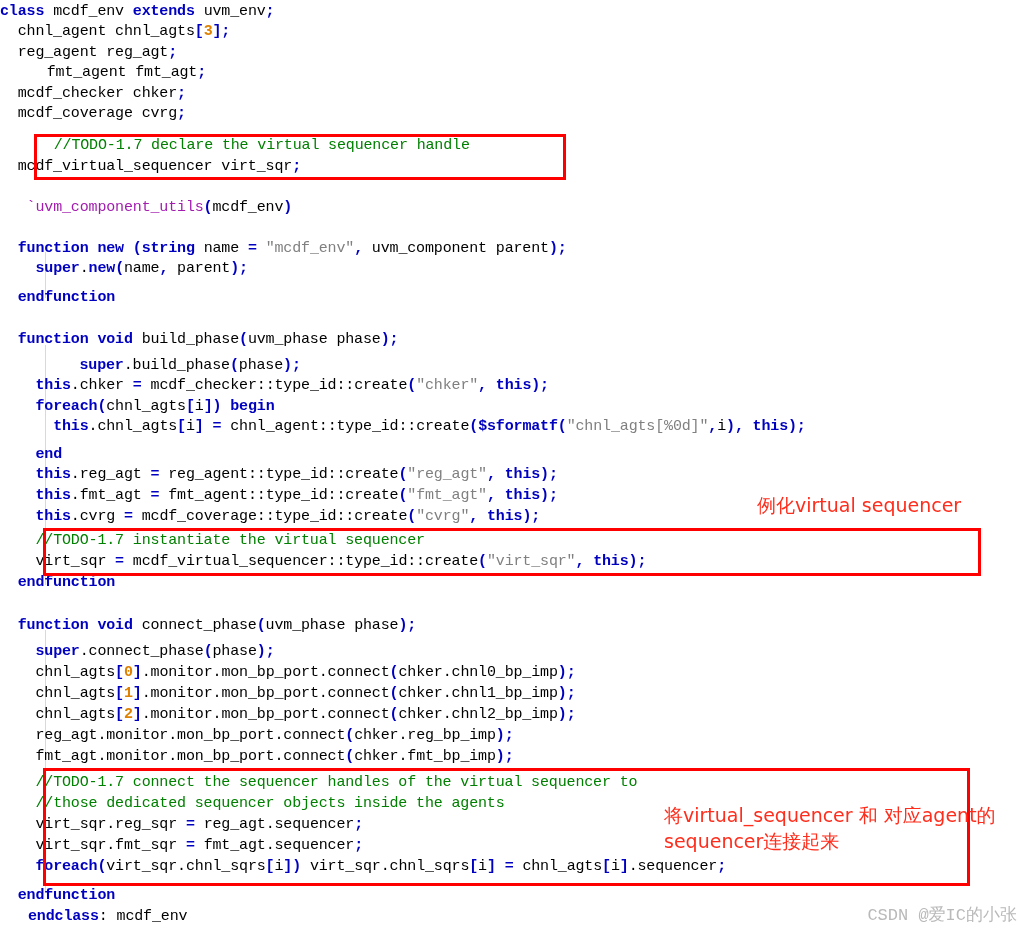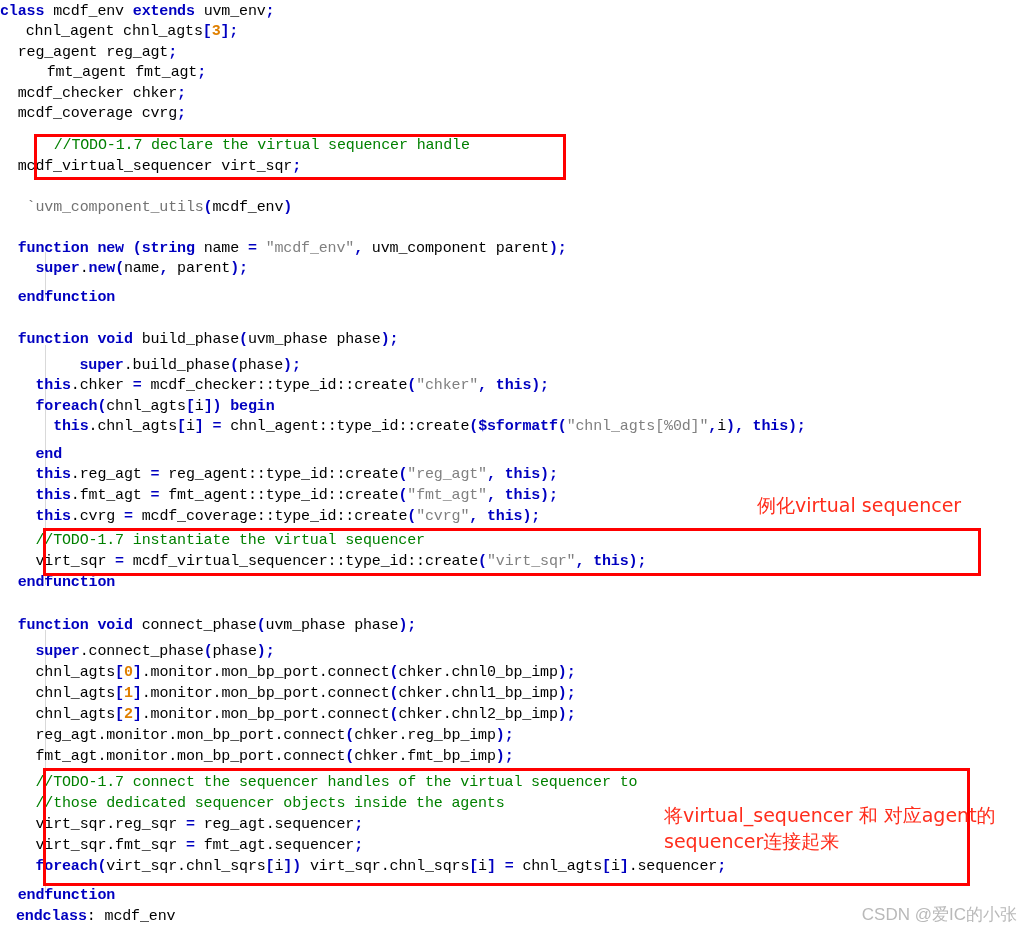--- a/index.html
+++ b/index.html
@@ -33,21 +33,21 @@
     line-height: 20.5px;
     letter-spacing: -0.15px;
     color: #000000;
   }
 
   
   .kw   { color: #0000C0; font-weight: bold; }
   .cmt  { color: #008000; }
   .str  { color: #808080; }
   .num  { color: #E08000; font-weight: bold; }
-  .mac  { color: #737373; margin-top: 9px; }
+  .mac  { color: #a21caf; margin-top: 9px; }
   .pun  { color: #0000C0; font-weight: bold; }
   .plain{ color: #000000; }
 
   
   .indent-guide {
     position: absolute;
     width: 1px;
     background: #d9d9d9;
   }
 
@@ -69,35 +69,35 @@
     line-height: 26px;
     white-space: pre;
   }
 
   
   #watermark {
     position: absolute;
     right: 16px;
     bottom: 8px;
     color: #b9b9b9;
-    font-family: Liberation Sans, sans-serif;
+    font-family: Liberation Mono, monospace;
     font-size: 17px;
     white-space: pre;
   }
 </style>
 </head>
 <body>
 
 <div id="code-canvas">
 
 <div class="indent-guide" style="left: 45px; top: 252px; height: 46px;"></div>
     <div class="indent-guide" style="left: 45px; top: 345px; height: 240px;"></div>
     <div class="indent-guide" style="left: 45px; top: 630px; height: 262px;"></div>
     <div class="code-line" style="top: 2px; left: 0px;"><span class="kw">class</span><span class="plain"> </span><span class="plain">mcdf_env</span><span class="plain"> </span><span class="kw">extends</span><span class="plain"> </span><span class="plain">uvm_env</span><span class="pun">;</span></div>
-    <div class="code-line" style="top: 22px; left: 0px; padding-left: 8px;"><span class="plain"> </span><span class="plain"> </span><span class="plain">chnl_agent</span><span class="plain"> </span><span class="plain">chnl_agts</span><span class="pun">[</span><span class="num">3</span><span class="pun">]</span><span class="pun">;</span></div>
+    <div class="code-line" style="top: 22px; left: 0px;"><span class="plain"> </span><span class="plain"> </span><span class="plain">chnl_agent</span><span class="plain"> </span><span class="plain">chnl_agts</span><span class="pun">[</span><span class="num">3</span><span class="pun">]</span><span class="pun">;</span></div>
     <div class="code-line" style="top: 43px; left: 0px;"><span class="plain"> </span><span class="plain"> </span><span class="plain">reg_agent</span><span class="plain"> </span><span class="plain">reg_agt</span><span class="pun">;</span></div>
     <div class="code-line" style="top: 63px; left: 0px; padding-left: 29px;"><span class="plain"> </span><span class="plain"> </span><span class="plain">fmt_agent</span><span class="plain"> </span><span class="plain">fmt_agt</span><span class="pun">;</span></div>
     <div class="code-line" style="top: 84px; left: 0px;"><span class="plain"> </span><span class="plain"> </span><span class="plain">mcdf_checker</span><span class="plain"> </span><span class="plain">chker</span><span class="pun">;</span></div>
     <div class="code-line" style="top: 104px; left: 0px;"><span class="plain"> </span><span class="plain"> </span><span class="plain">mcdf_coverage</span><span class="plain"> </span><span class="plain">cvrg</span><span class="pun">;</span></div>
     <div class="code-line" style="top: 136px; left: 0px; margin-left: 36px;"><span class="plain"> </span><span class="plain"> </span><span class="cmt">//TODO-1.7 declare the virtual sequencer handle</span></div>
     <div class="code-line" style="top: 157px; left: 0px;"><span class="plain"> </span><span class="plain"> </span><span class="plain">mcdf_virtual_sequencer</span><span class="plain"> </span><span class="plain">virt_sqr</span><span class="pun">;</span></div>
     <div class="code-line" style="top: 198px; left: 0px;"><span class="plain"> </span><span class="plain"> </span><span class="plain"> </span><span class="mac">`uvm_component_utils</span><span class="pun">(</span><span class="plain">mcdf_env</span><span class="pun">)</span></div>
     <div class="code-line" style="top: 239px; left: 0px;"><span class="plain"> </span><span class="plain"> </span><span class="kw">function</span><span class="plain"> </span><span class="kw">new</span><span class="plain"> </span><span class="pun">(</span><span class="kw">string</span><span class="plain"> </span><span class="plain">name</span><span class="plain"> </span><span class="pun">=</span><span class="plain"> </span><span class="str">"mcdf_env"</span><span class="pun">,</span><span class="plain"> </span><span class="plain">uvm_component</span><span class="plain"> </span><span class="plain">parent</span><span class="pun">)</span><span class="pun">;</span></div>
     <div class="code-line" style="top: 259px; left: 0px;"><span class="plain"> </span><span class="plain"> </span><span class="plain"> </span><span class="plain"> </span><span class="kw">super</span><span class="plain">.</span><span class="kw">new</span><span class="pun">(</span><span class="plain">name</span><span class="pun">,</span><span class="plain"> </span><span class="plain">parent</span><span class="pun">)</span><span class="pun">;</span></div>
     <div class="code-line" style="top: 288px; left: 0px;"><span class="plain"> </span><span class="plain"> </span><span class="kw">endfunction</span></div>
@@ -119,21 +119,21 @@
     <div class="code-line" style="top: 684px; left: 0px;"><span class="plain"> </span><span class="plain"> </span><span class="plain"> </span><span class="plain"> </span><span class="plain">chnl_agts</span><span class="pun">[</span><span class="num">1</span><span class="pun">]</span><span class="plain">.</span><span class="plain">monitor</span><span class="plain">.</span><span class="plain">mon_bp_port</span><span class="plain">.</span><span class="plain">connect</span><span class="pun">(</span><span class="plain">chker</span><span class="plain">.</span><span class="plain">chnl1_bp_imp</span><span class="pun">)</span><span class="pun">;</span></div>
     <div class="code-line" style="top: 705px; left: 0px;"><span class="plain"> </span><span class="plain"> </span><span class="plain"> </span><span class="plain"> </span><span class="plain">chnl_agts</span><span class="pun">[</span><span class="num">2</span><span class="pun">]</span><span class="plain">.</span><span class="plain">monitor</span><span class="plain">.</span><span class="plain">mon_bp_port</span><span class="plain">.</span><span class="plain">connect</span><span class="pun">(</span><span class="plain">chker</span><span class="plain">.</span><span class="plain">chnl2_bp_imp</span><span class="pun">)</span><span class="pun">;</span></div>
     <div class="code-line" style="top: 726px; left: 0px;"><span class="plain"> </span><span class="plain"> </span><span class="plain"> </span><span class="plain"> </span><span class="plain">reg_agt</span><span class="plain">.</span><span class="plain">monitor</span><span class="plain">.</span><span class="plain">mon_bp_port</span><span class="plain">.</span><span class="plain">connect</span><span class="pun">(</span><span class="plain">chker</span><span class="plain">.</span><span class="plain">reg_bp_imp</span><span class="pun">)</span><span class="pun">;</span></div>
     <div class="code-line" style="top: 747px; left: 0px;"><span class="plain"> </span><span class="plain"> </span><span class="plain"> </span><span class="plain"> </span><span class="plain">fmt_agt</span><span class="plain">.</span><span class="plain">monitor</span><span class="plain">.</span><span class="plain">mon_bp_port</span><span class="plain">.</span><span class="plain">connect</span><span class="pun">(</span><span class="plain">chker</span><span class="plain">.</span><span class="plain">fmt_bp_imp</span><span class="pun">)</span><span class="pun">;</span></div>
     <div class="code-line" style="top: 773px; left: 0px;"><span class="plain"> </span><span class="plain"> </span><span class="plain"> </span><span class="plain"> </span><span class="cmt">//TODO-1.7 connect the sequencer handles of the virtual sequencer to</span></div>
     <div class="code-line" style="top: 794px; left: 0px;"><span class="plain"> </span><span class="plain"> </span><span class="plain"> </span><span class="plain"> </span><span class="cmt">//those dedicated sequencer objects inside the agents</span></div>
     <div class="code-line" style="top: 815px; left: 0px;"><span class="plain"> </span><span class="plain"> </span><span class="plain"> </span><span class="plain"> </span><span class="plain">virt_sqr</span><span class="plain">.</span><span class="plain">reg_sqr</span><span class="plain"> </span><span class="pun">=</span><span class="plain"> </span><span class="plain">reg_agt</span><span class="plain">.</span><span class="plain">sequencer</span><span class="pun">;</span></div>
     <div class="code-line" style="top: 836px; left: 0px;"><span class="plain"> </span><span class="plain"> </span><span class="plain"> </span><span class="plain"> </span><span class="plain">virt_sqr</span><span class="plain">.</span><span class="plain">fmt_sqr</span><span class="plain"> </span><span class="pun">=</span><span class="plain"> </span><span class="plain">fmt_agt</span><span class="plain">.</span><span class="plain">sequencer</span><span class="pun">;</span></div>
     <div class="code-line" style="top: 857px; left: 0px;"><span class="plain"> </span><span class="plain"> </span><span class="plain"> </span><span class="plain"> </span><span class="kw">foreach</span><span class="pun">(</span><span class="plain">virt_sqr</span><span class="plain">.</span><span class="plain">chnl_sqrs</span><span class="pun">[</span><span class="plain">i</span><span class="pun">]</span><span class="pun">)</span><span class="plain"> </span><span class="plain">virt_sqr</span><span class="plain">.</span><span class="plain">chnl_sqrs</span><span class="pun">[</span><span class="plain">i</span><span class="pun">]</span><span class="plain"> </span><span class="pun">=</span><span class="plain"> </span><span class="plain">chnl_agts</span><span class="pun">[</span><span class="plain">i</span><span class="pun">]</span><span class="plain">.</span><span class="plain">sequencer</span><span class="pun">;</span></div>
     <div class="code-line" style="top: 886px; left: 0px;"><span class="plain"> </span><span class="plain"> </span><span class="kw">endfunction</span></div>
-    <div class="code-line" style="top: 907px; left: 16px;"><span class="kw">endclass</span><span class="plain">:</span><span class="plain"> </span><span class="plain">mcdf_env</span></div>
+    <div class="code-line" style="top: 907px; left: 0px; padding-left: 28px;"><span class="kw">endclass</span><span class="plain">:</span><span class="plain"> </span><span class="plain">mcdf_env</span></div>
     <div class="redbox" style="left: 34px; top: 134px; width: 532px; height: 46px;"></div>
     <div class="redbox" style="left: 43px; top: 528px; width: 938px; height: 48px;"></div>
     <div class="redbox" style="left: 43px; top: 768px; width: 927px; height: 118px;"></div>
     <div class="annot" style="left: 757px; top: 492px;">例化virtual sequencer</div>
     <div class="annot" style="left: 664px; top: 802px;">将virtual_sequencer 和 对应agent的
 sequencer连接起来</div>
   </div>
 
 <div id="watermark">CSDN @爱IC的小张</div>
 

